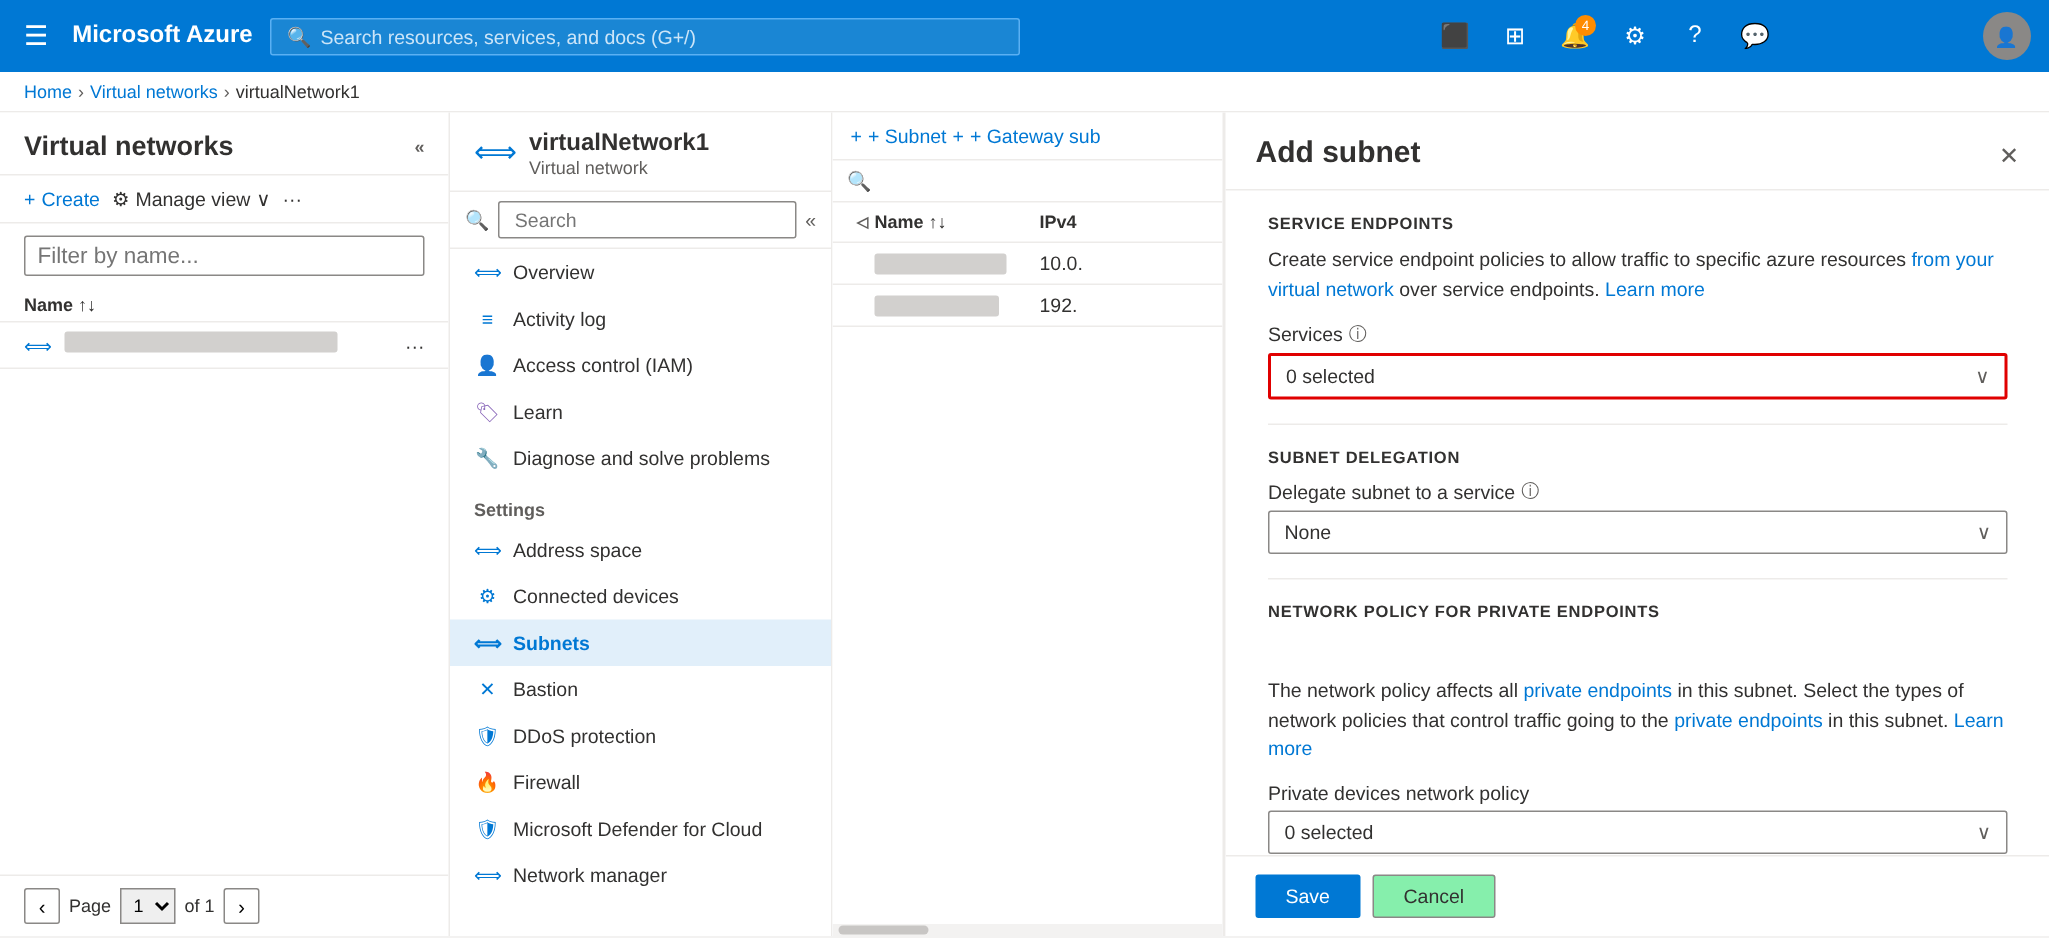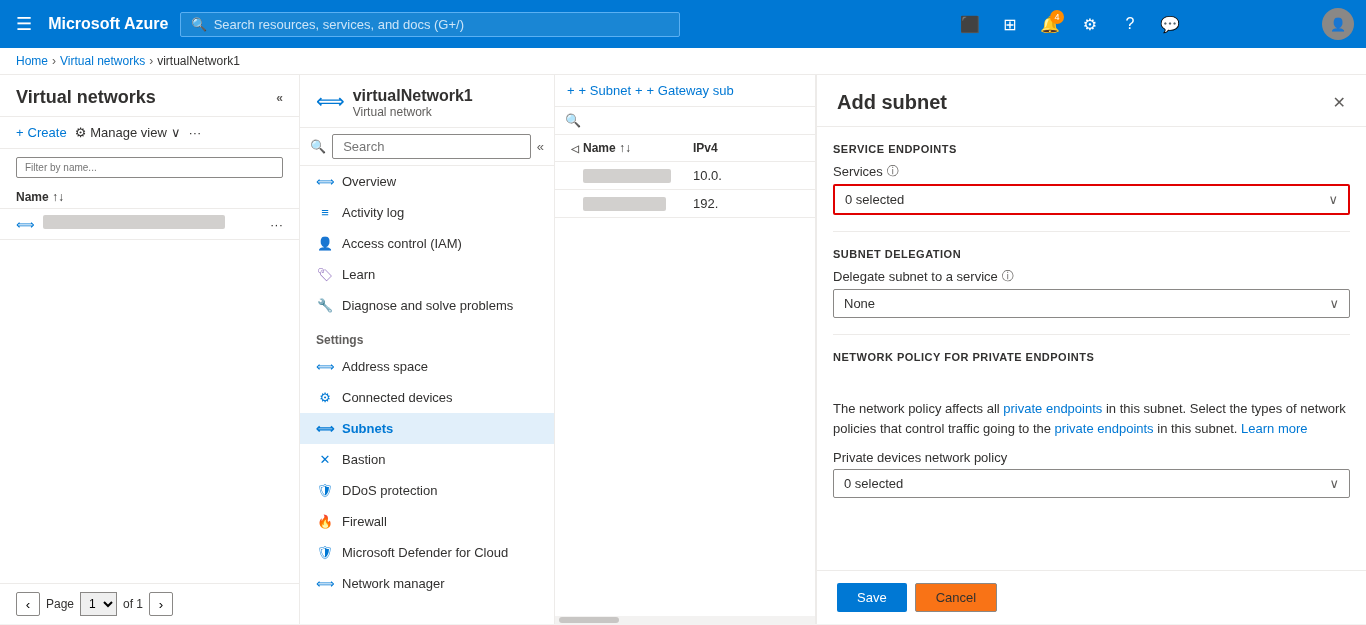--- a/index.html
+++ b/index.html
@@ -39,21 +39,21 @@
     .main-layout { display: flex; height: calc(625px - 48px - 28px); }
 
     
     .left-panel { width: 300px; min-width: 300px; background: white; border-right: 1px solid #edebe9; display: flex; flex-direction: column; overflow: hidden; }
     .left-panel-header { padding: 12px 16px 8px; border-bottom: 1px solid #edebe9; }
     .left-panel-title { font-size: 18px; font-weight: 600; display: flex; align-items: center; justify-content: space-between; }
     .left-panel-toolbar { display: flex; align-items: center; gap: 8px; padding: 8px 16px; border-bottom: 1px solid #edebe9; }
     .btn-create { display: flex; align-items: center; gap: 4px; color: #0078d4; cursor: pointer; font-size: 13px; }
     .btn-manage { display: flex; align-items: center; gap: 4px; color: #323130; cursor: pointer; font-size: 13px; }
     .left-panel-filter { padding: 8px 16px; }
-    .filter-input { width: 100%; padding: 4px 8px; border: 1px solid #8a8886; border-radius: 2px; font-size: 10px; }
+    .filter-input { width: 100%; padding: 4px 8px; border: 1px solid #8a8886; border-radius: 2px; font-size: 15px; }
     .left-panel-table-header { display: flex; padding: 4px 16px; font-size: 12px; font-weight: 600; color: #323130; border-bottom: 1px solid #edebe9; }
     .left-panel-row { display: flex; align-items: center; padding: 6px 16px; border-bottom: 1px solid #edebe9; }
     .left-panel-row-icon { margin-right: 8px; color: #0078d4; }
     .blurred-bar { background: #d2d0ce; height: 14px; border-radius: 2px; }
     .pagination { display: flex; align-items: center; gap: 6px; padding: 8px 16px; border-top: 1px solid #edebe9; margin-top: auto; font-size: 12px; }
     .page-btn { width: 24px; height: 24px; border: 1px solid #8a8886; background: white; cursor: pointer; display: flex; align-items: center; justify-content: center; border-radius: 2px; }
     .page-select { height: 24px; border: 1px solid #8a8886; font-size: 12px; padding: 0 4px; }
 
     
     .middle-panel { width: 255px; min-width: 255px; background: white; border-right: 1px solid #edebe9; display: flex; flex-direction: column; overflow: hidden; }
@@ -81,40 +81,40 @@
     .col-name { flex: 2; }
     .col-ipv4 { flex: 2; }
     .scroll-arrow { width: 16px; display: flex; align-items: center; justify-content: center; cursor: pointer; color: #605e5c; font-size: 10px; }
 
     
     .add-subnet-panel {
       width: 550px; min-width: 550px; background: white;
       display: flex; flex-direction: column; border-left: 1px solid #edebe9;
       overflow-y: auto;
     }
-    .panel-header { display: flex; align-items: center; justify-content: space-between; padding: 16px 20px 12px; border-bottom: 1px solid #edebe9; }
+    .panel-header { display: flex; align-items: flex-end; justify-content: space-between; padding: 16px 20px 12px; border-bottom: 1px solid #edebe9; }
     .panel-title { font-size: 20px; font-weight: 600; }
     .panel-close { cursor: pointer; font-size: 16px; color: #605e5c; }
-    .panel-body { padding: 16px 16px; flex: 1; overflow-y: auto; }
+    .panel-body { padding: 16px 28px; flex: 1; overflow-y: auto; }
     .section-label { font-size: 11px; font-weight: 700; letter-spacing: 0.5px; color: #323130; margin-bottom: 8px; text-transform: uppercase; }
     .section-desc { font-size: 13px; color: #323130; margin-bottom: 12px; line-height: 1.5; }
     .section-desc a { color: #0078d4; text-decoration: none; }
     .field-label { font-size: 13px; margin-bottom: 4px; display: flex; align-items: center; gap: 4px; }
     .info-icon { color: #605e5c; font-size: 12px; cursor: pointer; }
     .select-box {
       width: 100%; padding: 6px 10px; border: 1px solid #8a8886; border-radius: 2px;
       font-size: 13px; display: flex; align-items: center; justify-content: space-between;
       cursor: pointer; background: white;
     }
     .select-box.focused { border: 2px solid #e00000; }
     .select-box .chevron { color: #605e5c; }
     .section-divider { border-top: 1px solid #edebe9; margin: 16px 0; }
     .panel-footer { padding: 12px 20px; border-top: 1px solid #edebe9; display: flex; gap: 8px; background: white; }
     .btn-save { background: #0078d4; color: white; border: none; padding: 6px 20px; border-radius: 2px; cursor: pointer; font-size: 13px; }
-    .btn-cancel { background: #f97316; color: #323130; border: 1px solid #8a8886; padding: 6px 20px; border-radius: 2px; cursor: pointer; font-size: 13px; }
+    .btn-cancel { background: #86efac; color: #323130; border: 1px solid #8a8886; padding: 6px 20px; border-radius: 2px; cursor: pointer; font-size: 13px; }
   </style>
 </head>
 <body>
 
 <div class="topnav">
   <div class="topnav-hamburger">☰</div>
   <div class="topnav-brand">Microsoft Azure</div>
   <div class="topnav-search">
     <span>🔍</span>
     <input type="text" placeholder="Search resources, services, and docs (G+/)" style="">
@@ -311,20 +311,26 @@
   </div>
 
   <div class="add-subnet-panel">
     <div class="panel-header">
       <span class="panel-title">Add subnet</span>
       <span class="panel-close">✕</span>
     </div>
     <div class="panel-body">
 
       <div class="section-label">SERVICE ENDPOINTS</div>
+      <div class="section-desc">
+        <span>Create service endpoint policies to allow traffic to specific azure resources </span>
+        <span style="color:#0078d4;">from your virtual network</span>
+        <span> over service endpoints. </span>
+        <a style="color:#0078d4;">Learn more</a>
+      </div>
 
       <div class="field-label">
         <span>Services</span>
         <span class="info-icon">ⓘ</span>
       </div>
       <div class="select-box focused">
         <span>0 selected</span>
         <span class="chevron">∨</span>
       </div>
 

